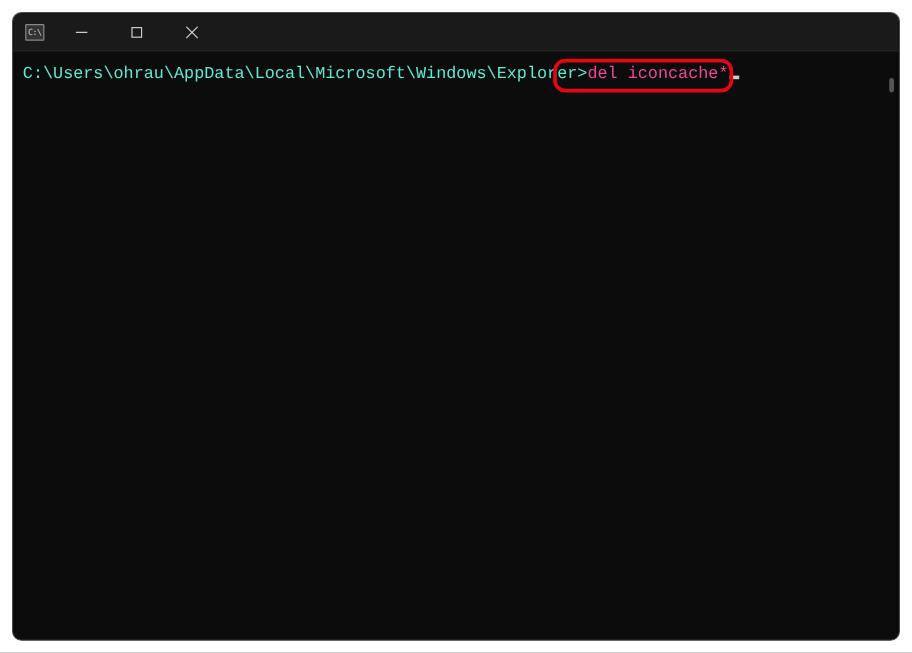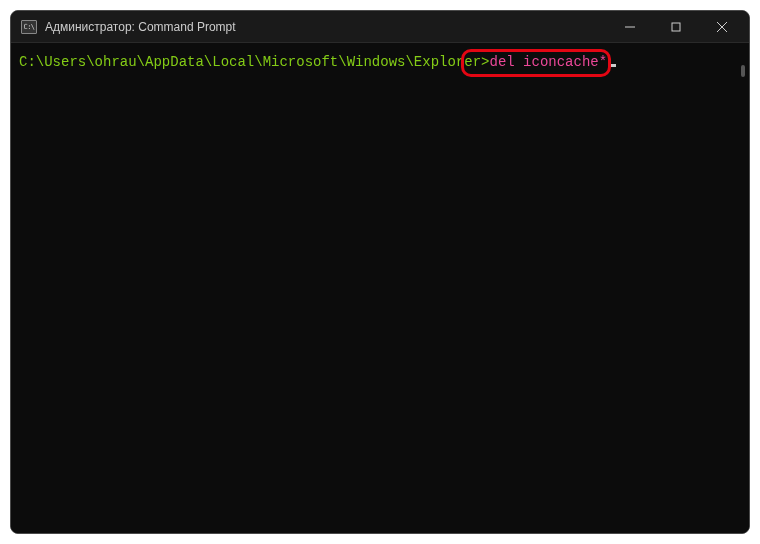--- a/index.html
+++ b/index.html
@@ -81,21 +81,21 @@
       font-family: Consolas, "Courier New", monospace;
       font-size: 14px;
       line-height: 1.3;
       position: relative;
       white-space: pre;
     }
     .cmd-line {
       display: inline;
     }
     .prompt {
-      color: #84cc16;
+      color: #5eead4;
     }
     .command {
       color: #ec4899;
     }
     .cursor {
       display: inline-block;
       width: 8px;
       height: 3px;
       background: #cccccc;
       vertical-align: baseline;
@@ -124,21 +124,20 @@
       background: #555;
       border-radius: 2px;
     }
   </style>
 </head>
 <body>
 
 <div class="window">
   <div class="titlebar">
     <span class="titlebar-icon">C:\</span>
-    <span class="titlebar-text">Администратор: Command Prompt</span>
     <div class="win-controls">
       <div class="win-btn">
         <svg viewBox="0 0 10 10">
             <line x1="0" y1="5" x2="10" y2="5" stroke="currentColor" stroke-width="1"></line>
           </svg>
       </div>
       <div class="win-btn">
         <svg viewBox="0 0 10 10">
             <rect x="1" y="1" width="8" height="8" fill="none" stroke="currentColor" stroke-width="1"></rect>
           </svg>

